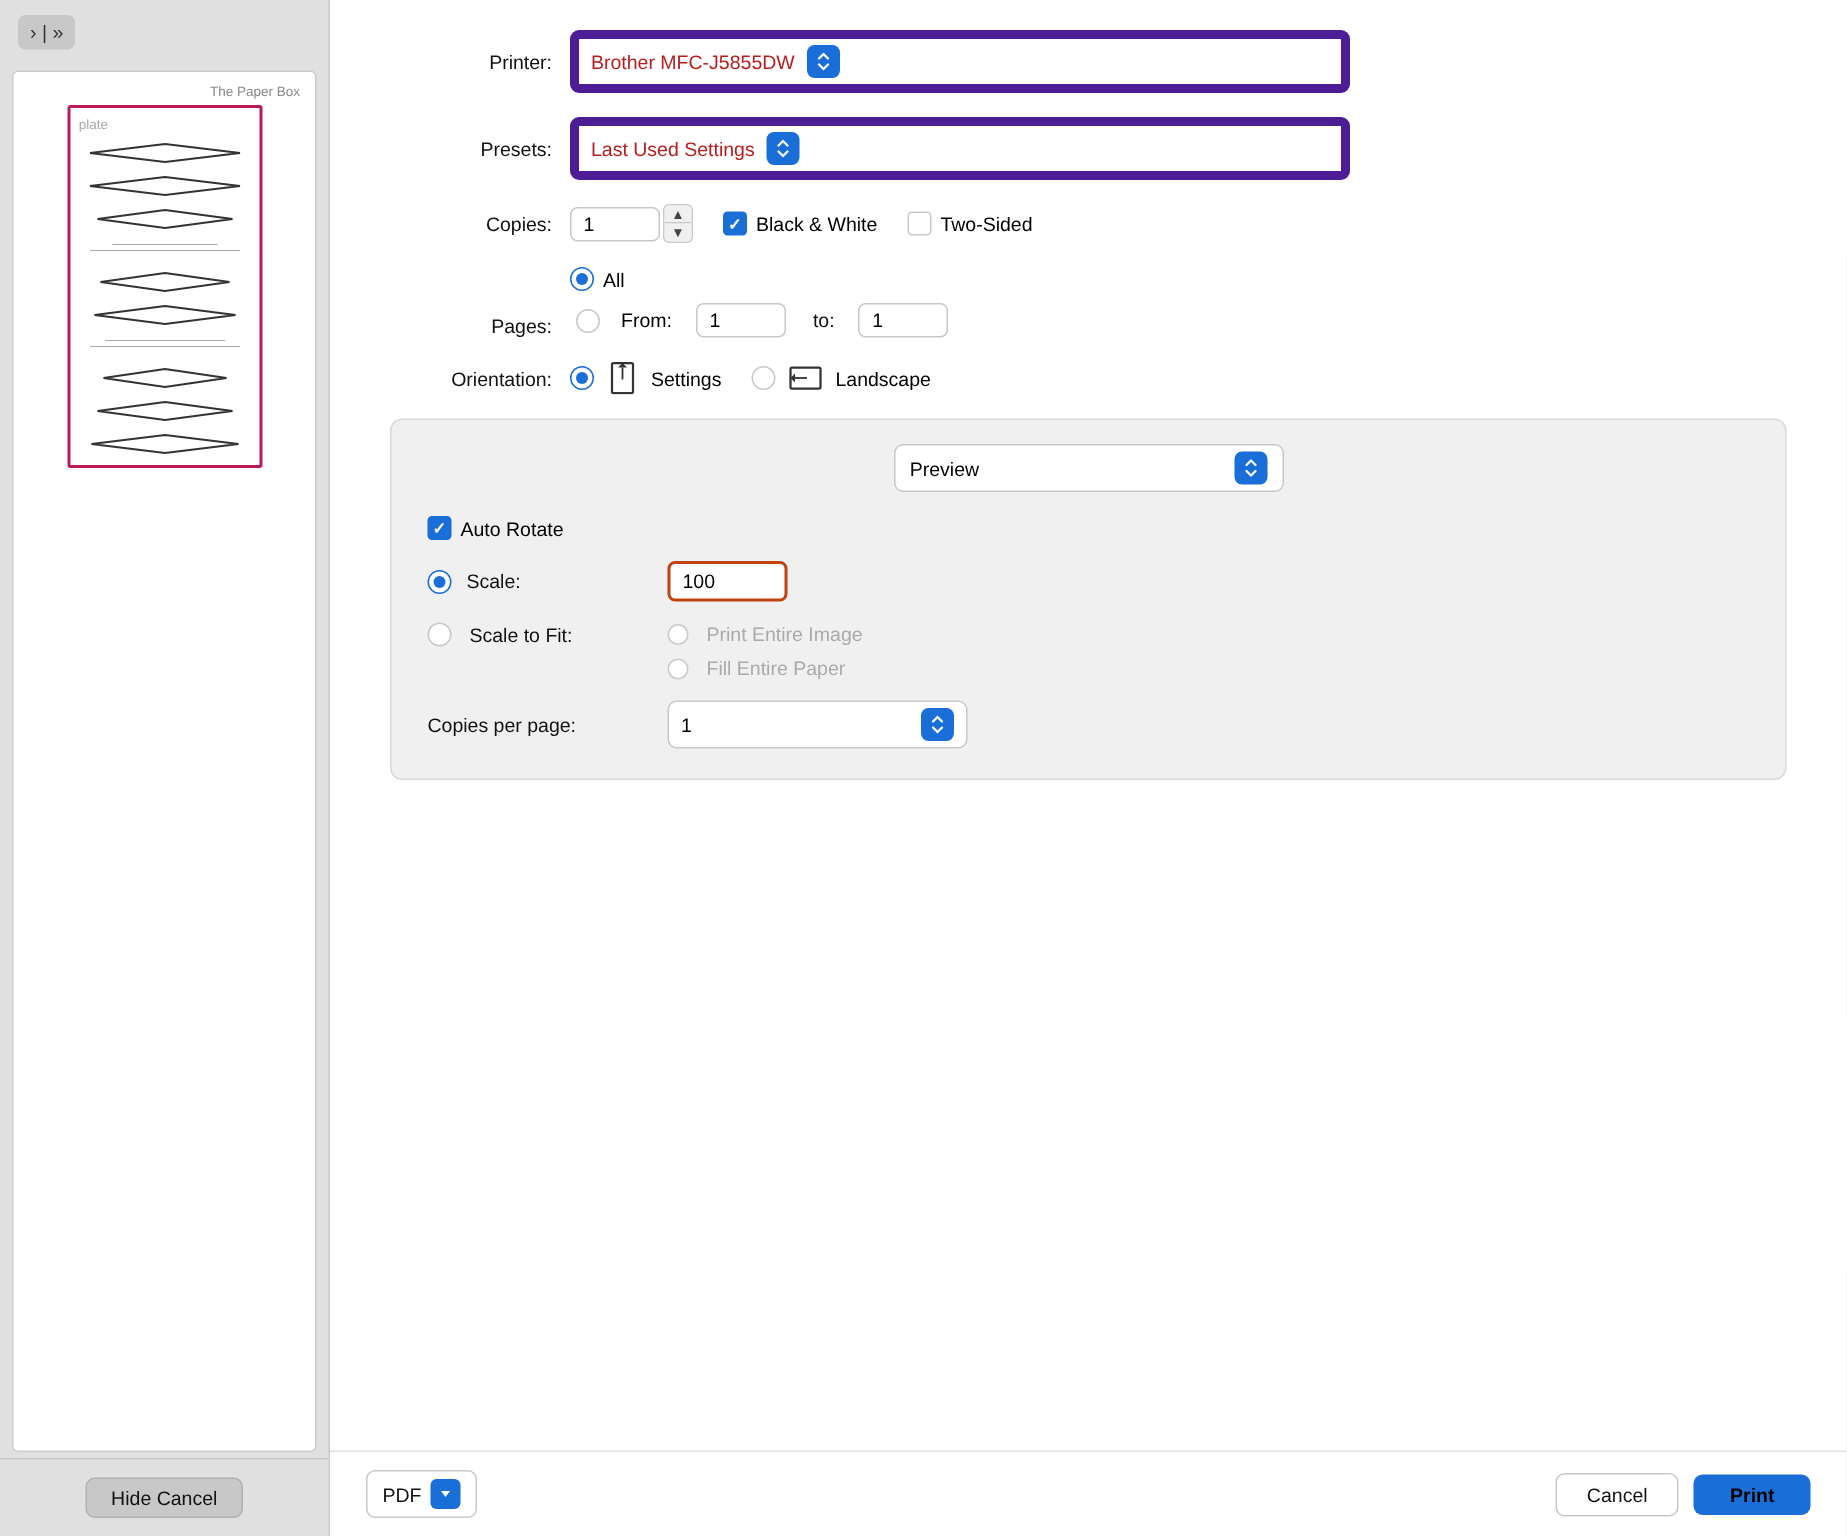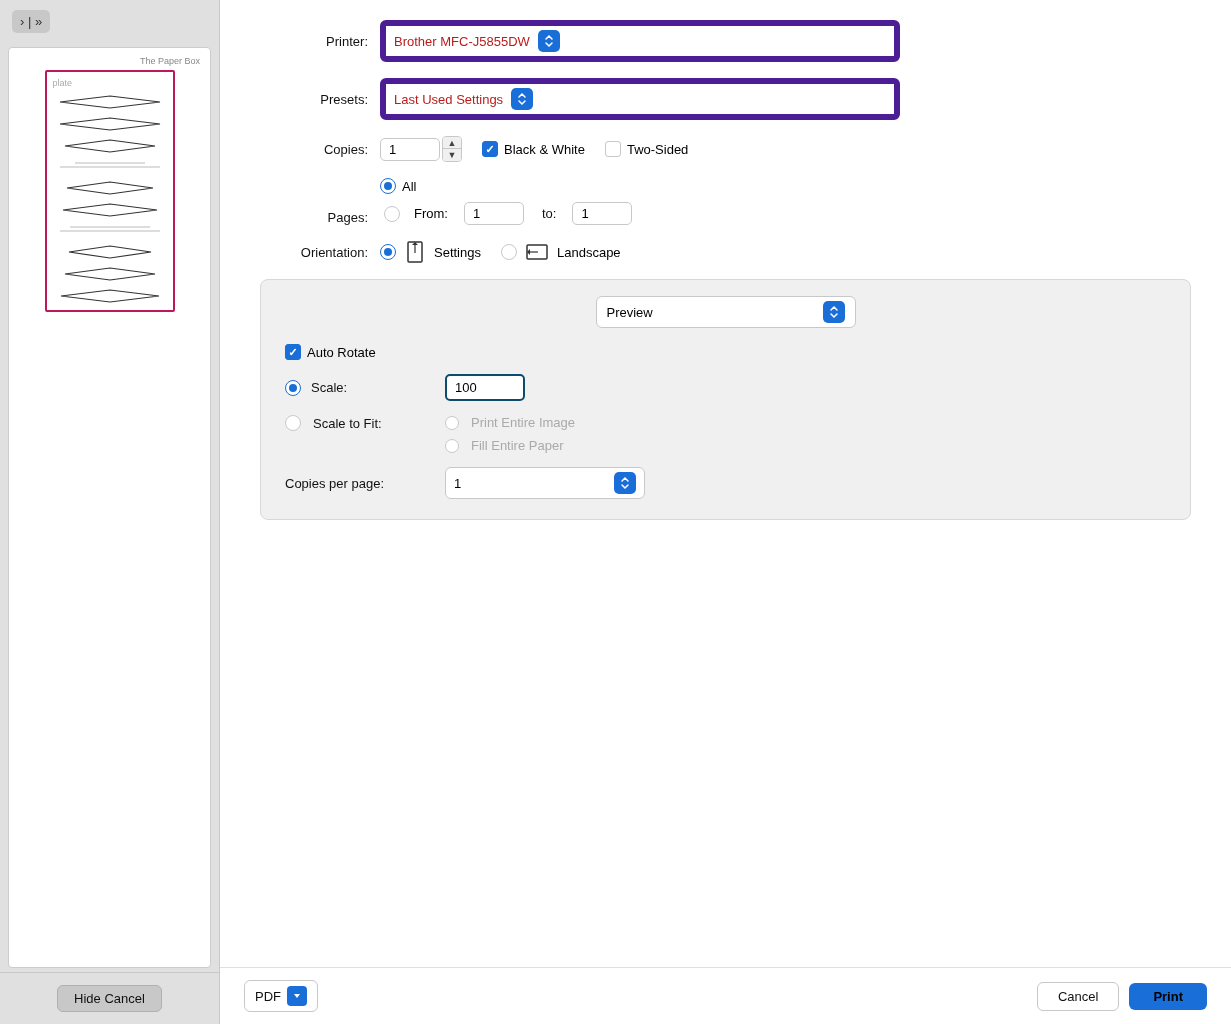--- a/index.html
+++ b/index.html
@@ -334,21 +334,21 @@
       display: flex;
       align-items: center;
       margin-bottom: 14px;
     }
     .sub-form-label {
       min-width: 160px;
       font-size: 13px;
       color: #111;
     }
     .scale-input {
-      border: 2px solid #0c4a6e;
+      border: 2px solid #c2410c;
       border-radius: 5px;
       padding: 4px 8px;
       font-size: 13px;
       width: 80px;
       outline: none;
     }
     .sub-radio-group {
       display: flex;
       flex-direction: column;
       gap: 8px;

